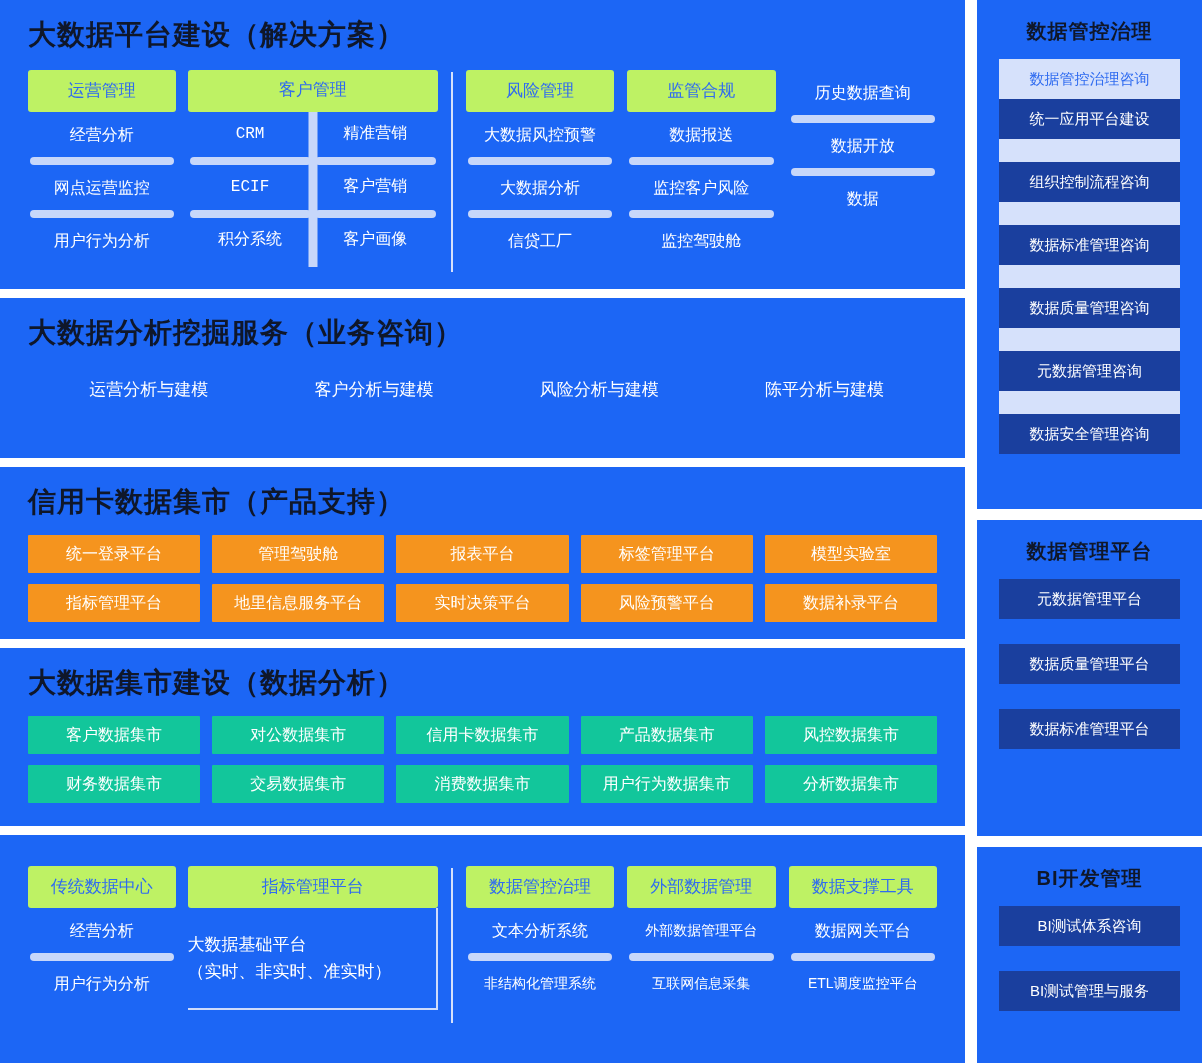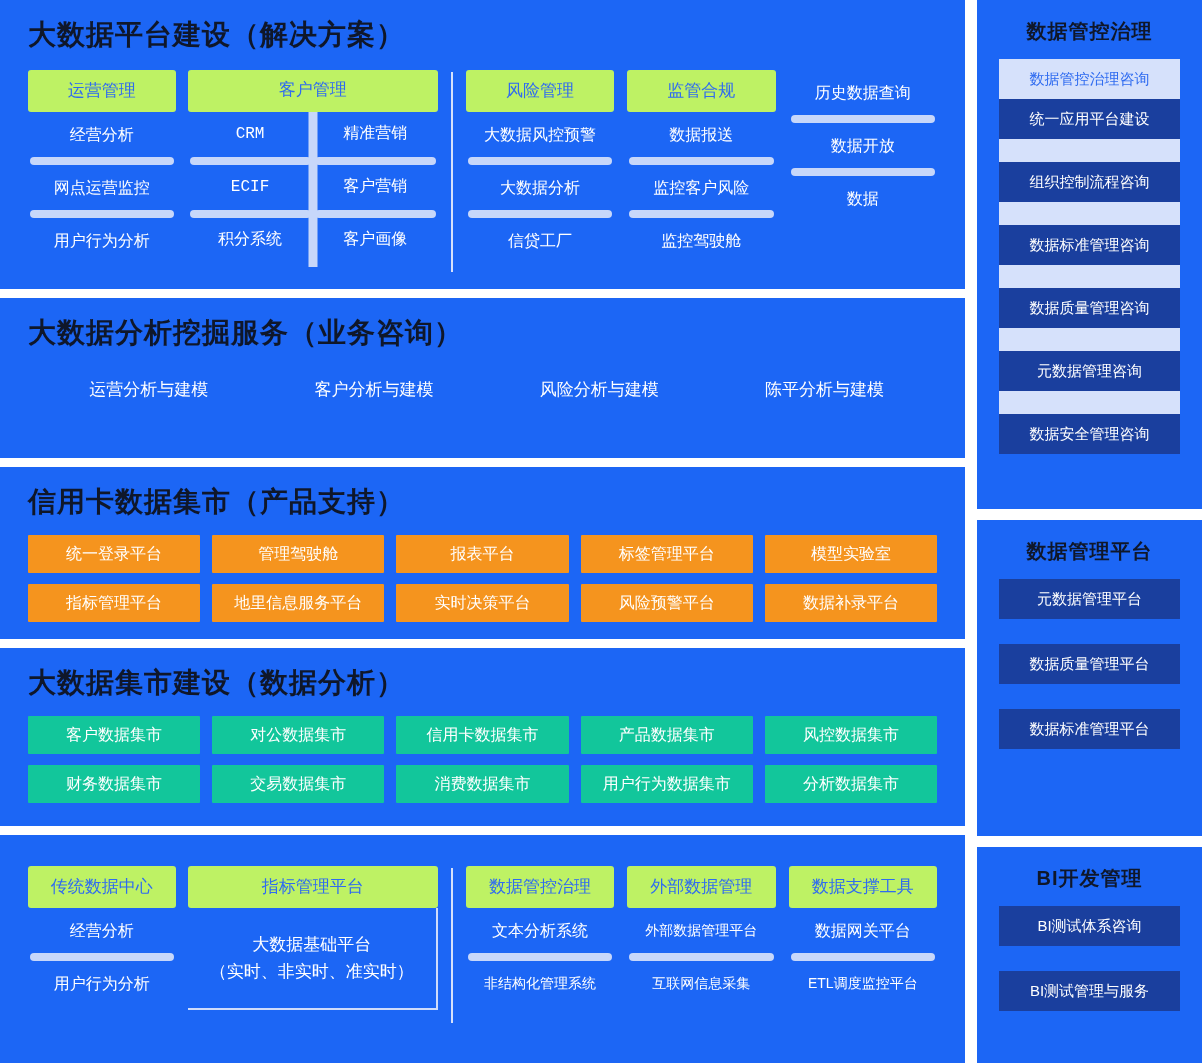--- a/index.html
+++ b/index.html
@@ -137,21 +137,21 @@
     padding: 31px 28px 0 28px;
   }
   .g-trad { width: 155px; }
   .g-bigdc { width: 263px; margin-left: 12px; position: relative; }
   .bigdc-body {
     border-right: 2px solid #cfdcfb;
     border-bottom: 2px solid #cfdcfb;
     height: 102px;
     display: flex;
     flex-direction: column;
-    align-items: center;
+    align-items: flex-start;
     justify-content: center;
     color: #ffffff;
     font-size: 17px;
     line-height: 27px;
   }
   .g-unstruct { width: 156px; }
   .g-extdata  { width: 156px; margin-left: 13px; }
   .g-tools    { width: 156px; margin-left: 13px; }
   .grp-item.sm { font-size: 14px; }
 

